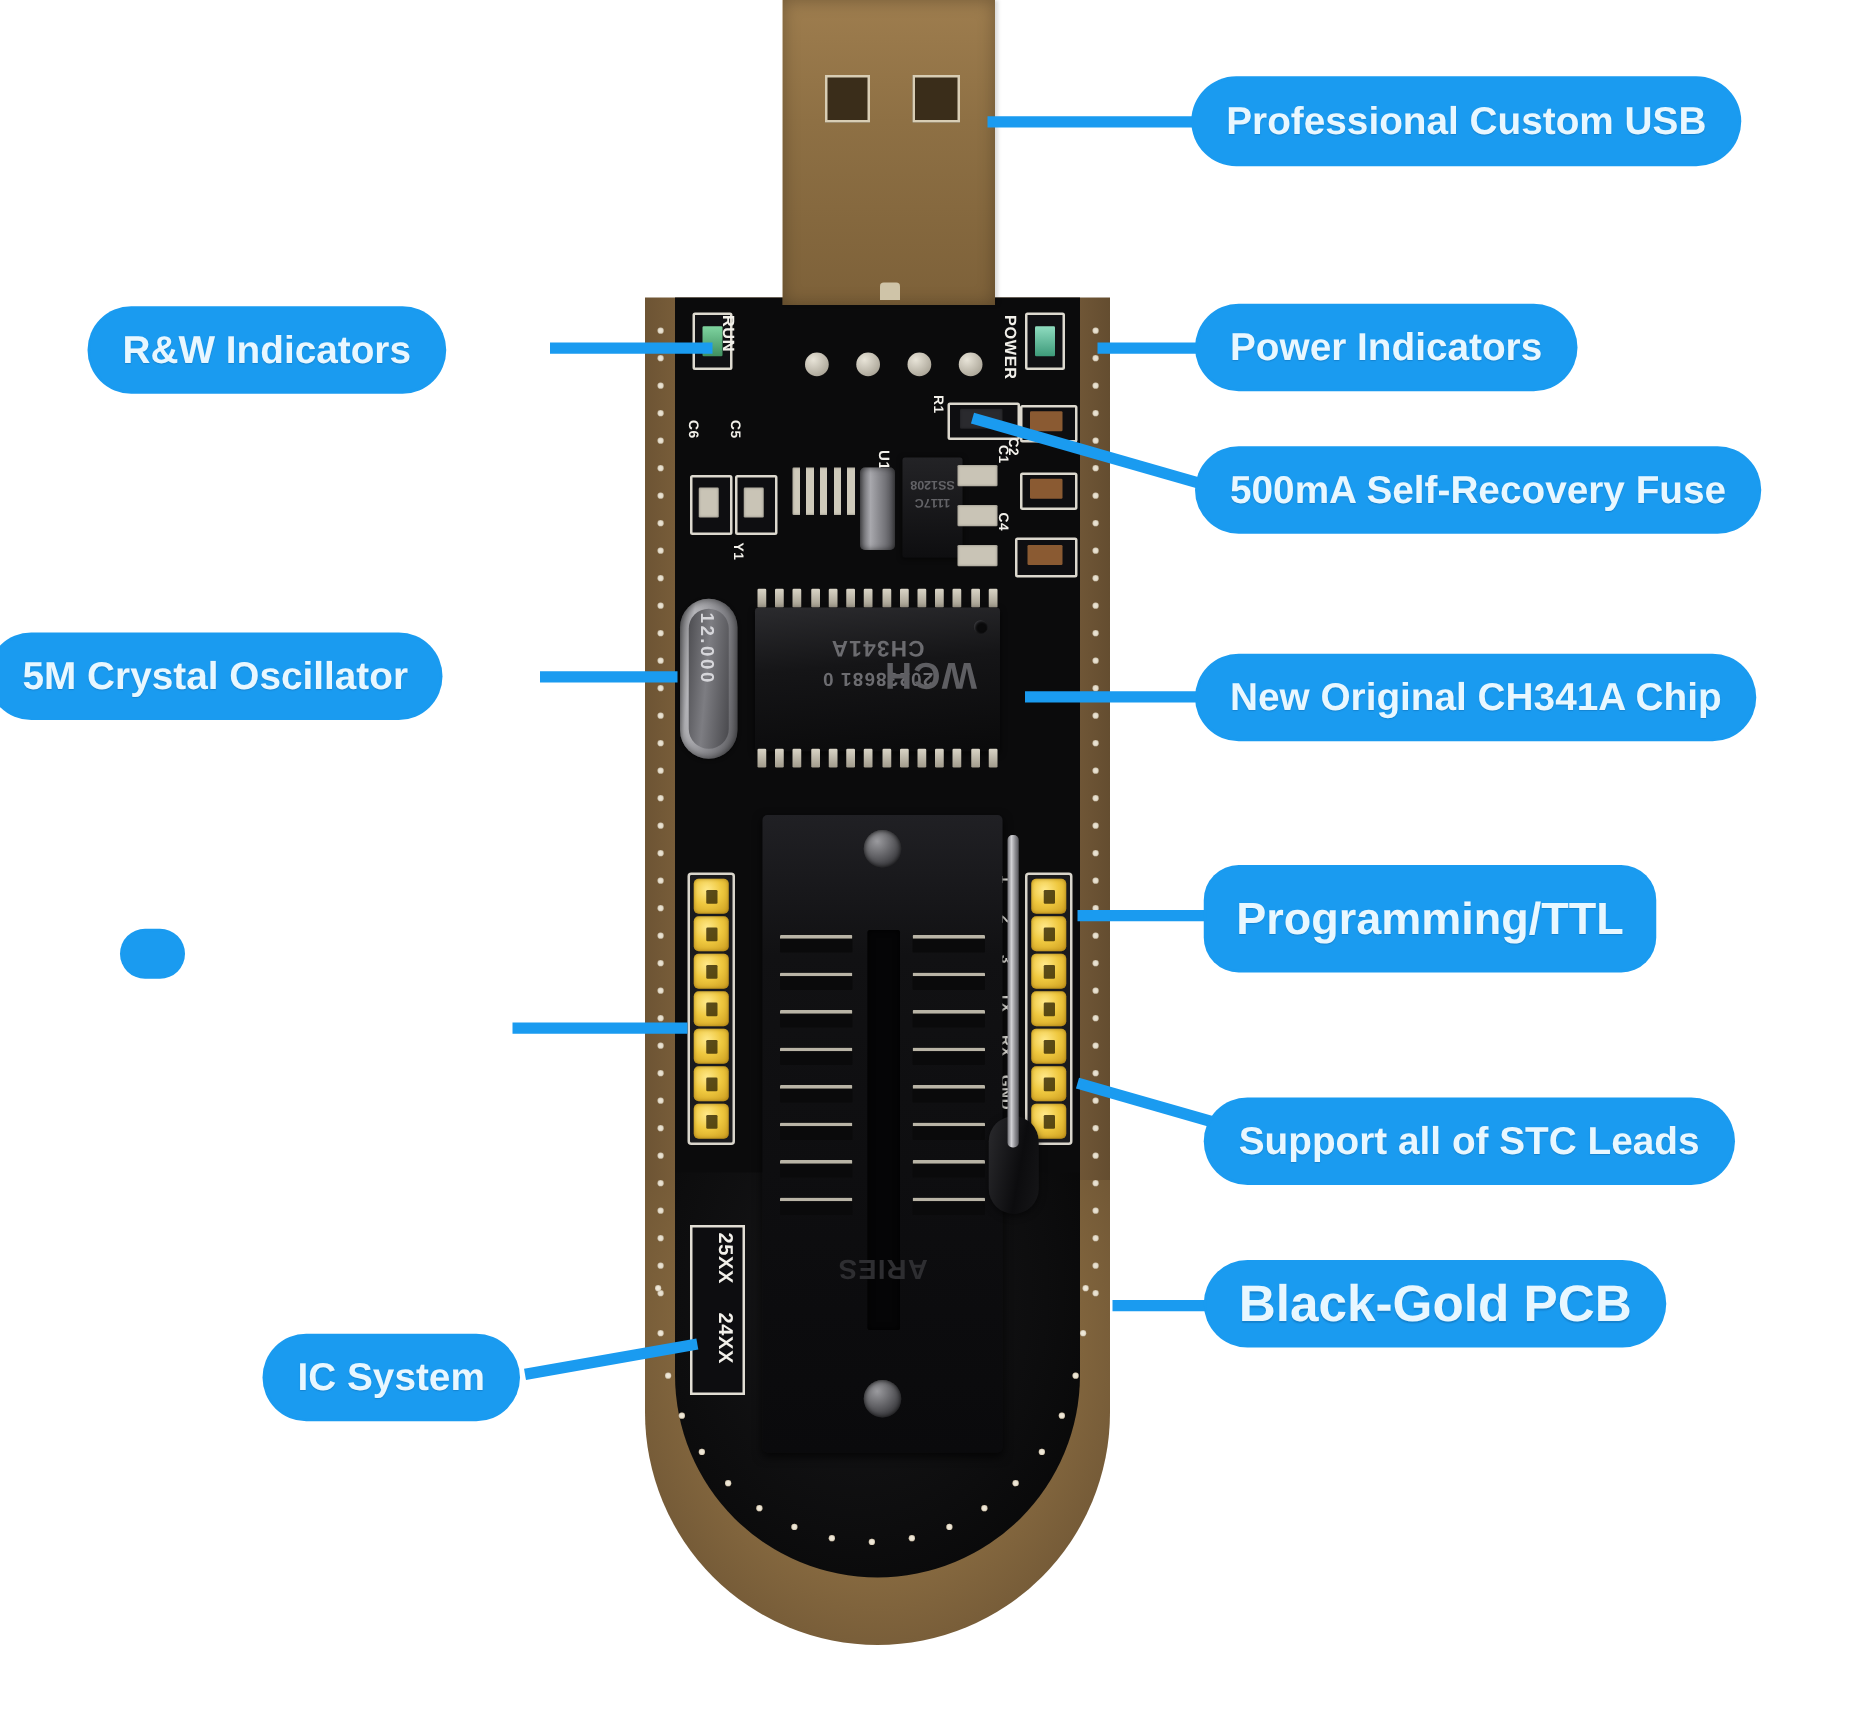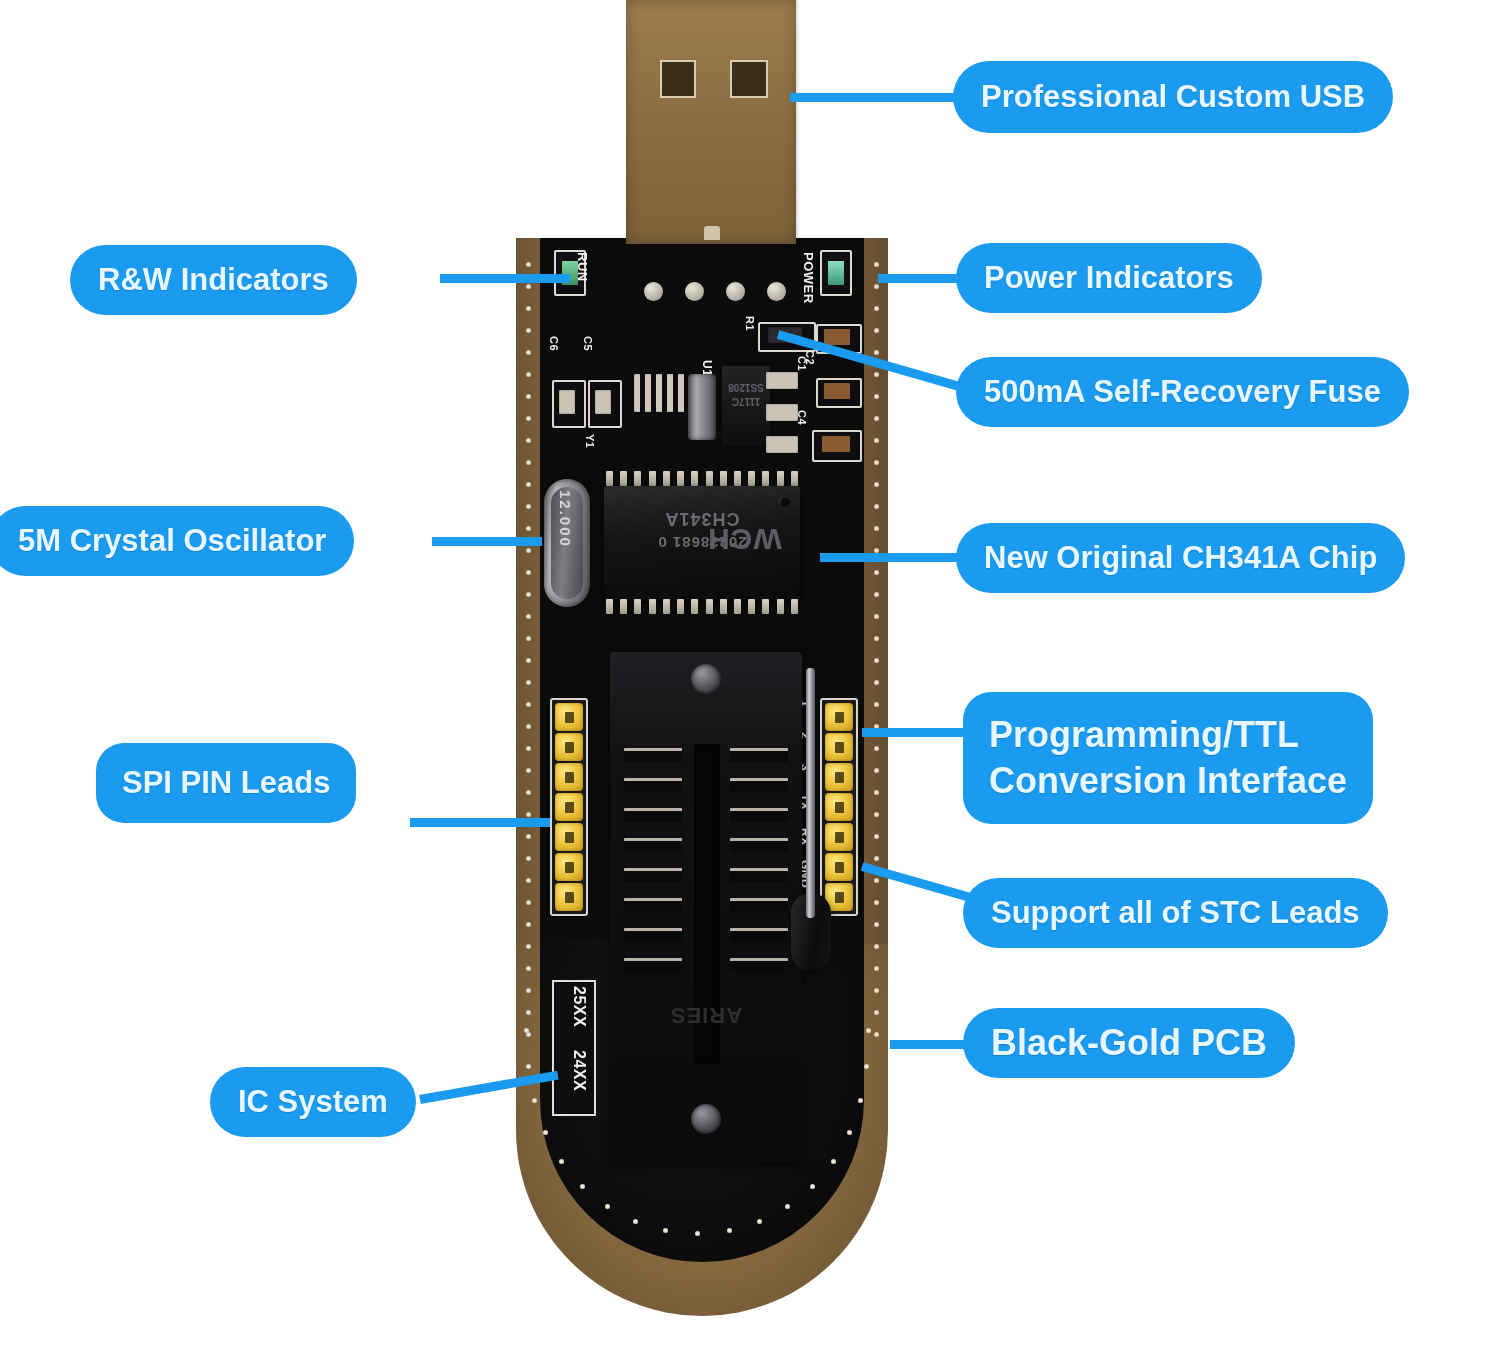--- a/index.html
+++ b/index.html
@@ -451,41 +451,39 @@
   <span>500mA Self-Recovery Fuse</span>
 </div>
 
 <div class="callout pill" style="left:958px;top:525px;height:66px;font-size:31px;">
   <span>New Original CH341A Chip</span>
 </div>
 
 <div class="callout box" style="left:965px;top:694px;font-size:36px;">
   <div class="txt">
     <div>Programming/TTL</div>
-    <div>Conversion Interface</div>
   </div>
 </div>
 
 <div class="callout pill" style="left:965px;top:880px;height:66px;font-size:31px;">
   <span>Support all of STC Leads</span>
 </div>
 
-<div class="callout pill" style="left:965px;top:1010px;height:66px;font-size:36px;text-align:right;">
+<div class="callout pill" style="left:965px;top:1010px;height:66px;font-size:41px;text-align:right;">
   <span>Black-Gold PCB</span>
 </div>
 
 <div class="callout pill" style="left:72px;top:247px;height:66px;font-size:31px;">
   <span>R&amp;W Indicators</span>
 </div>
 
 <div class="callout pill" style="left:-8px;top:508px;height:66px;font-size:31px;">
   <span>5M Crystal Oscillator</span>
 </div>
 
 <div class="callout box" style="left:98px;top:745px;font-size:31px;">
   <div class="txt">
-    <div>SPI PIN Leads</div>
   </div>
 </div>
 
 <div class="callout pill" style="left:212px;top:1069px;height:66px;font-size:31px;">
   <span>IC System</span>
 </div>
 
 </body></html>

